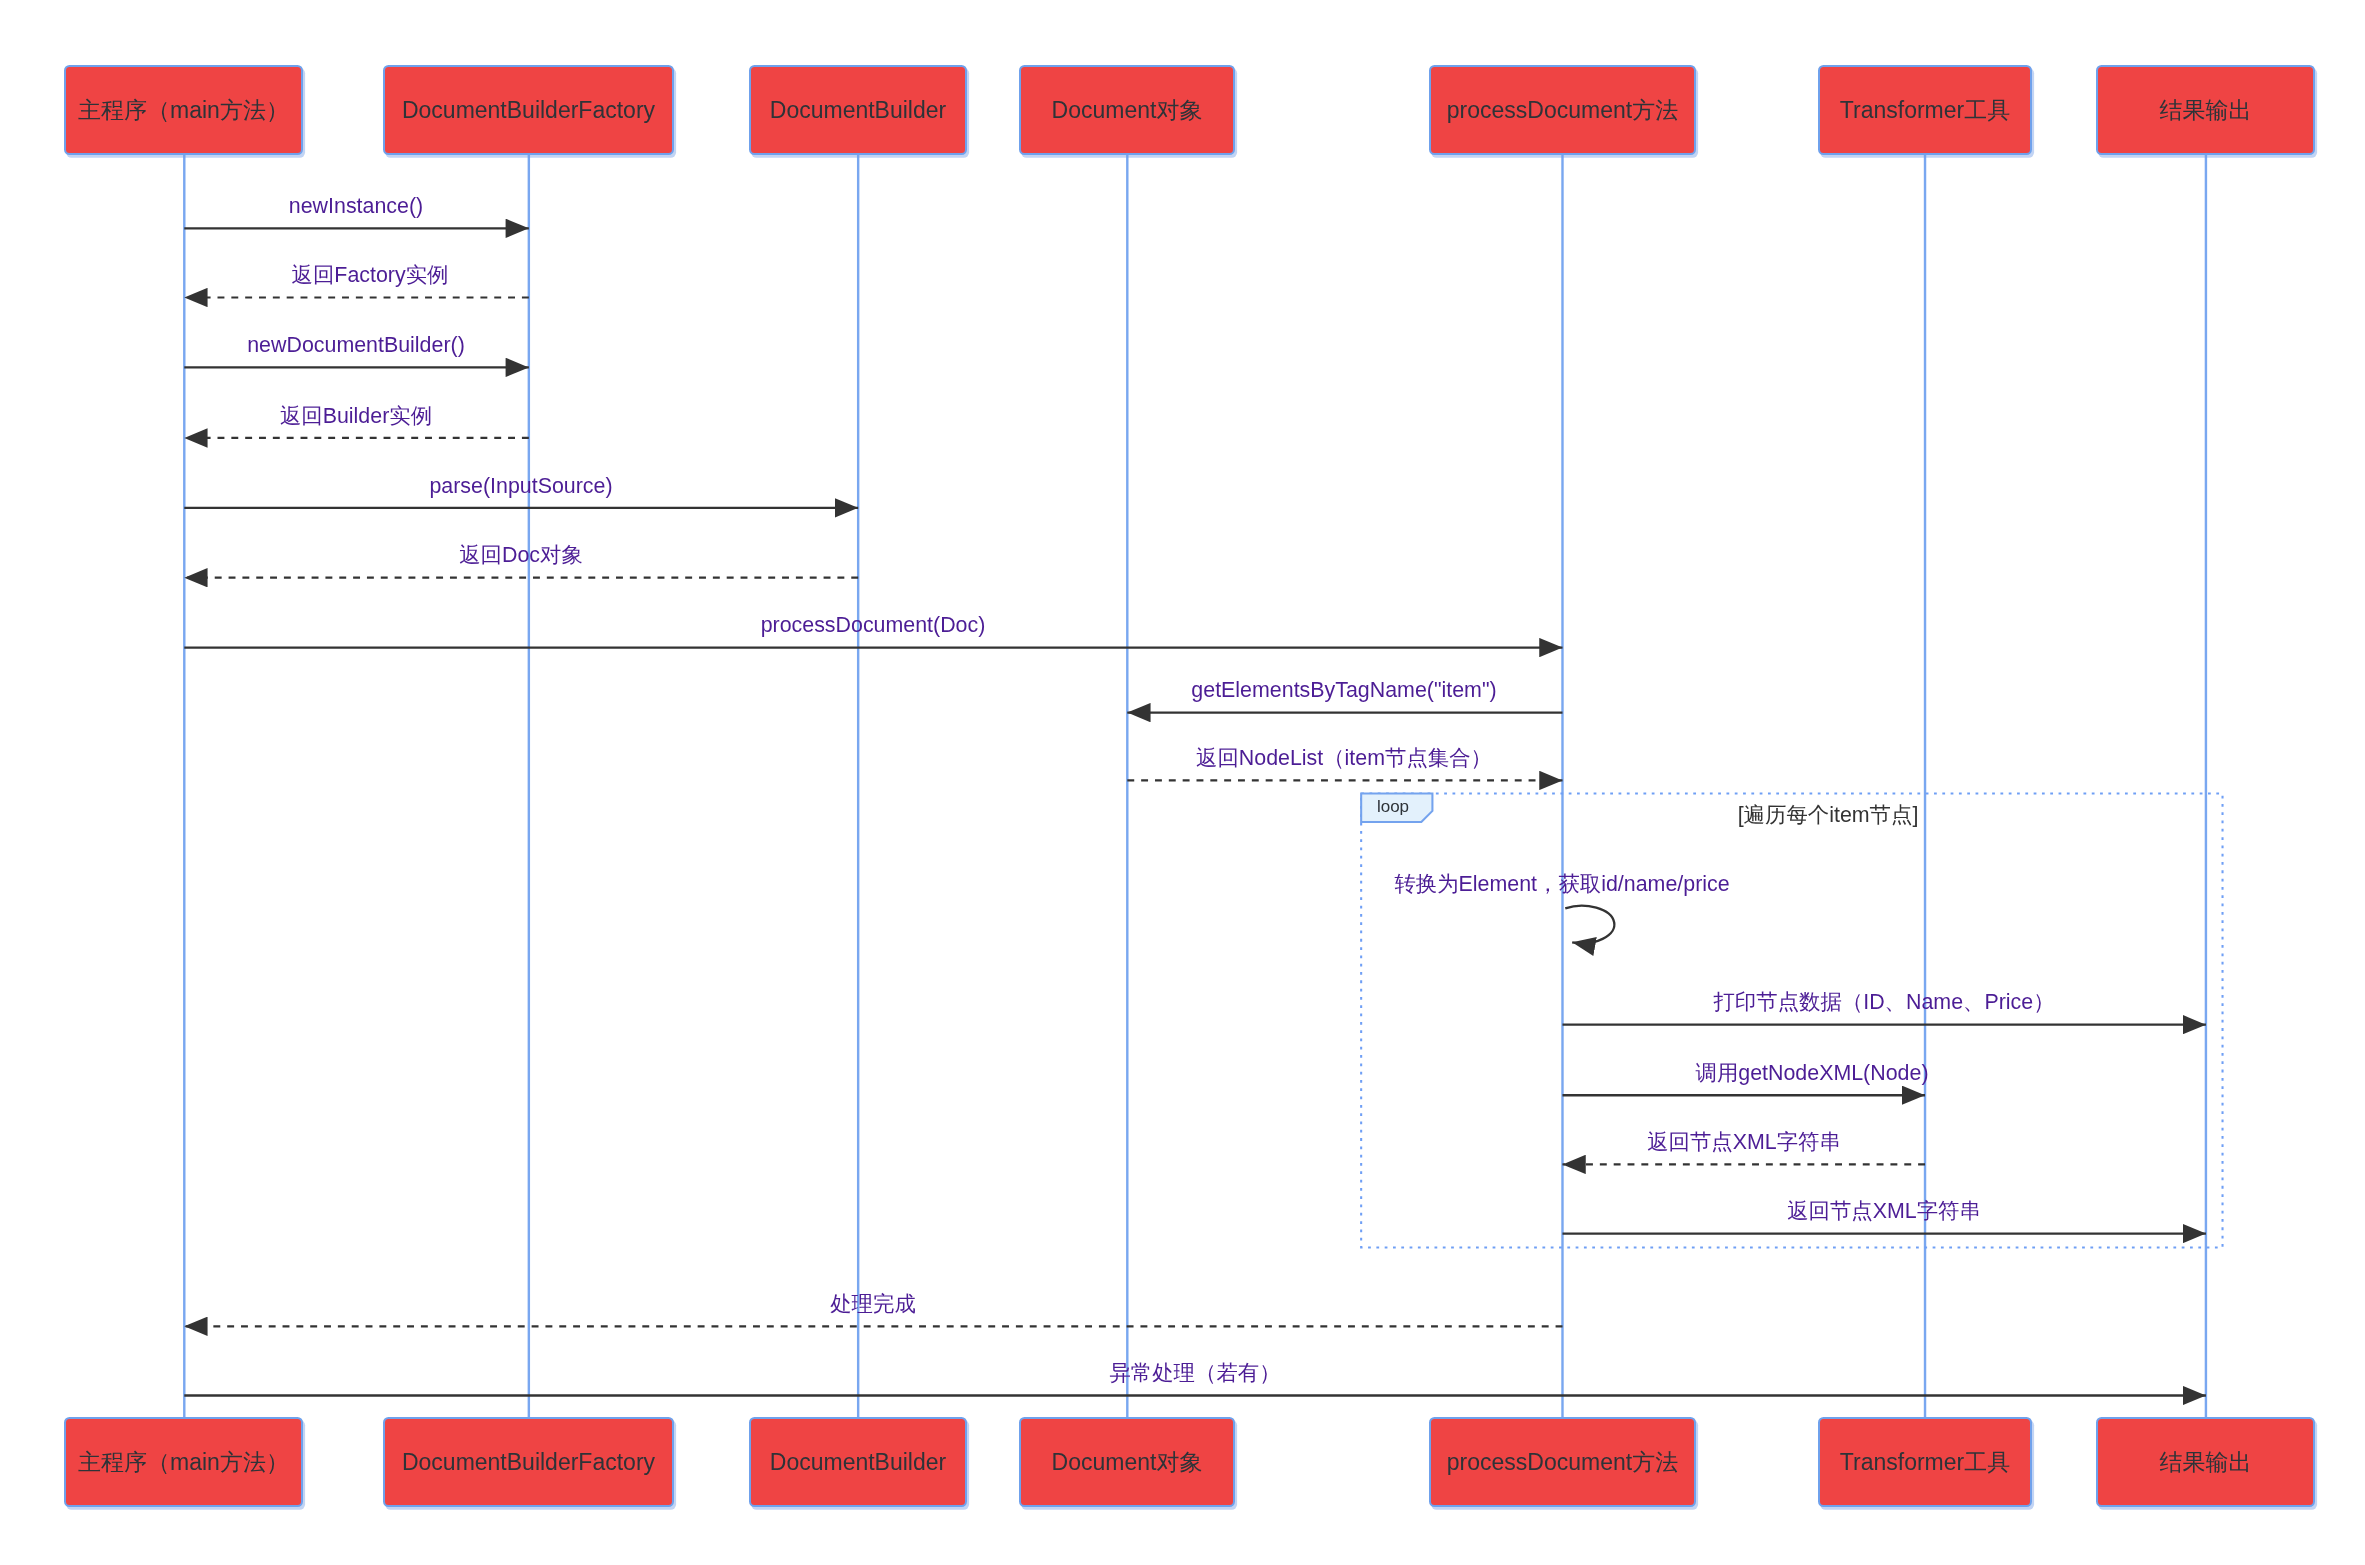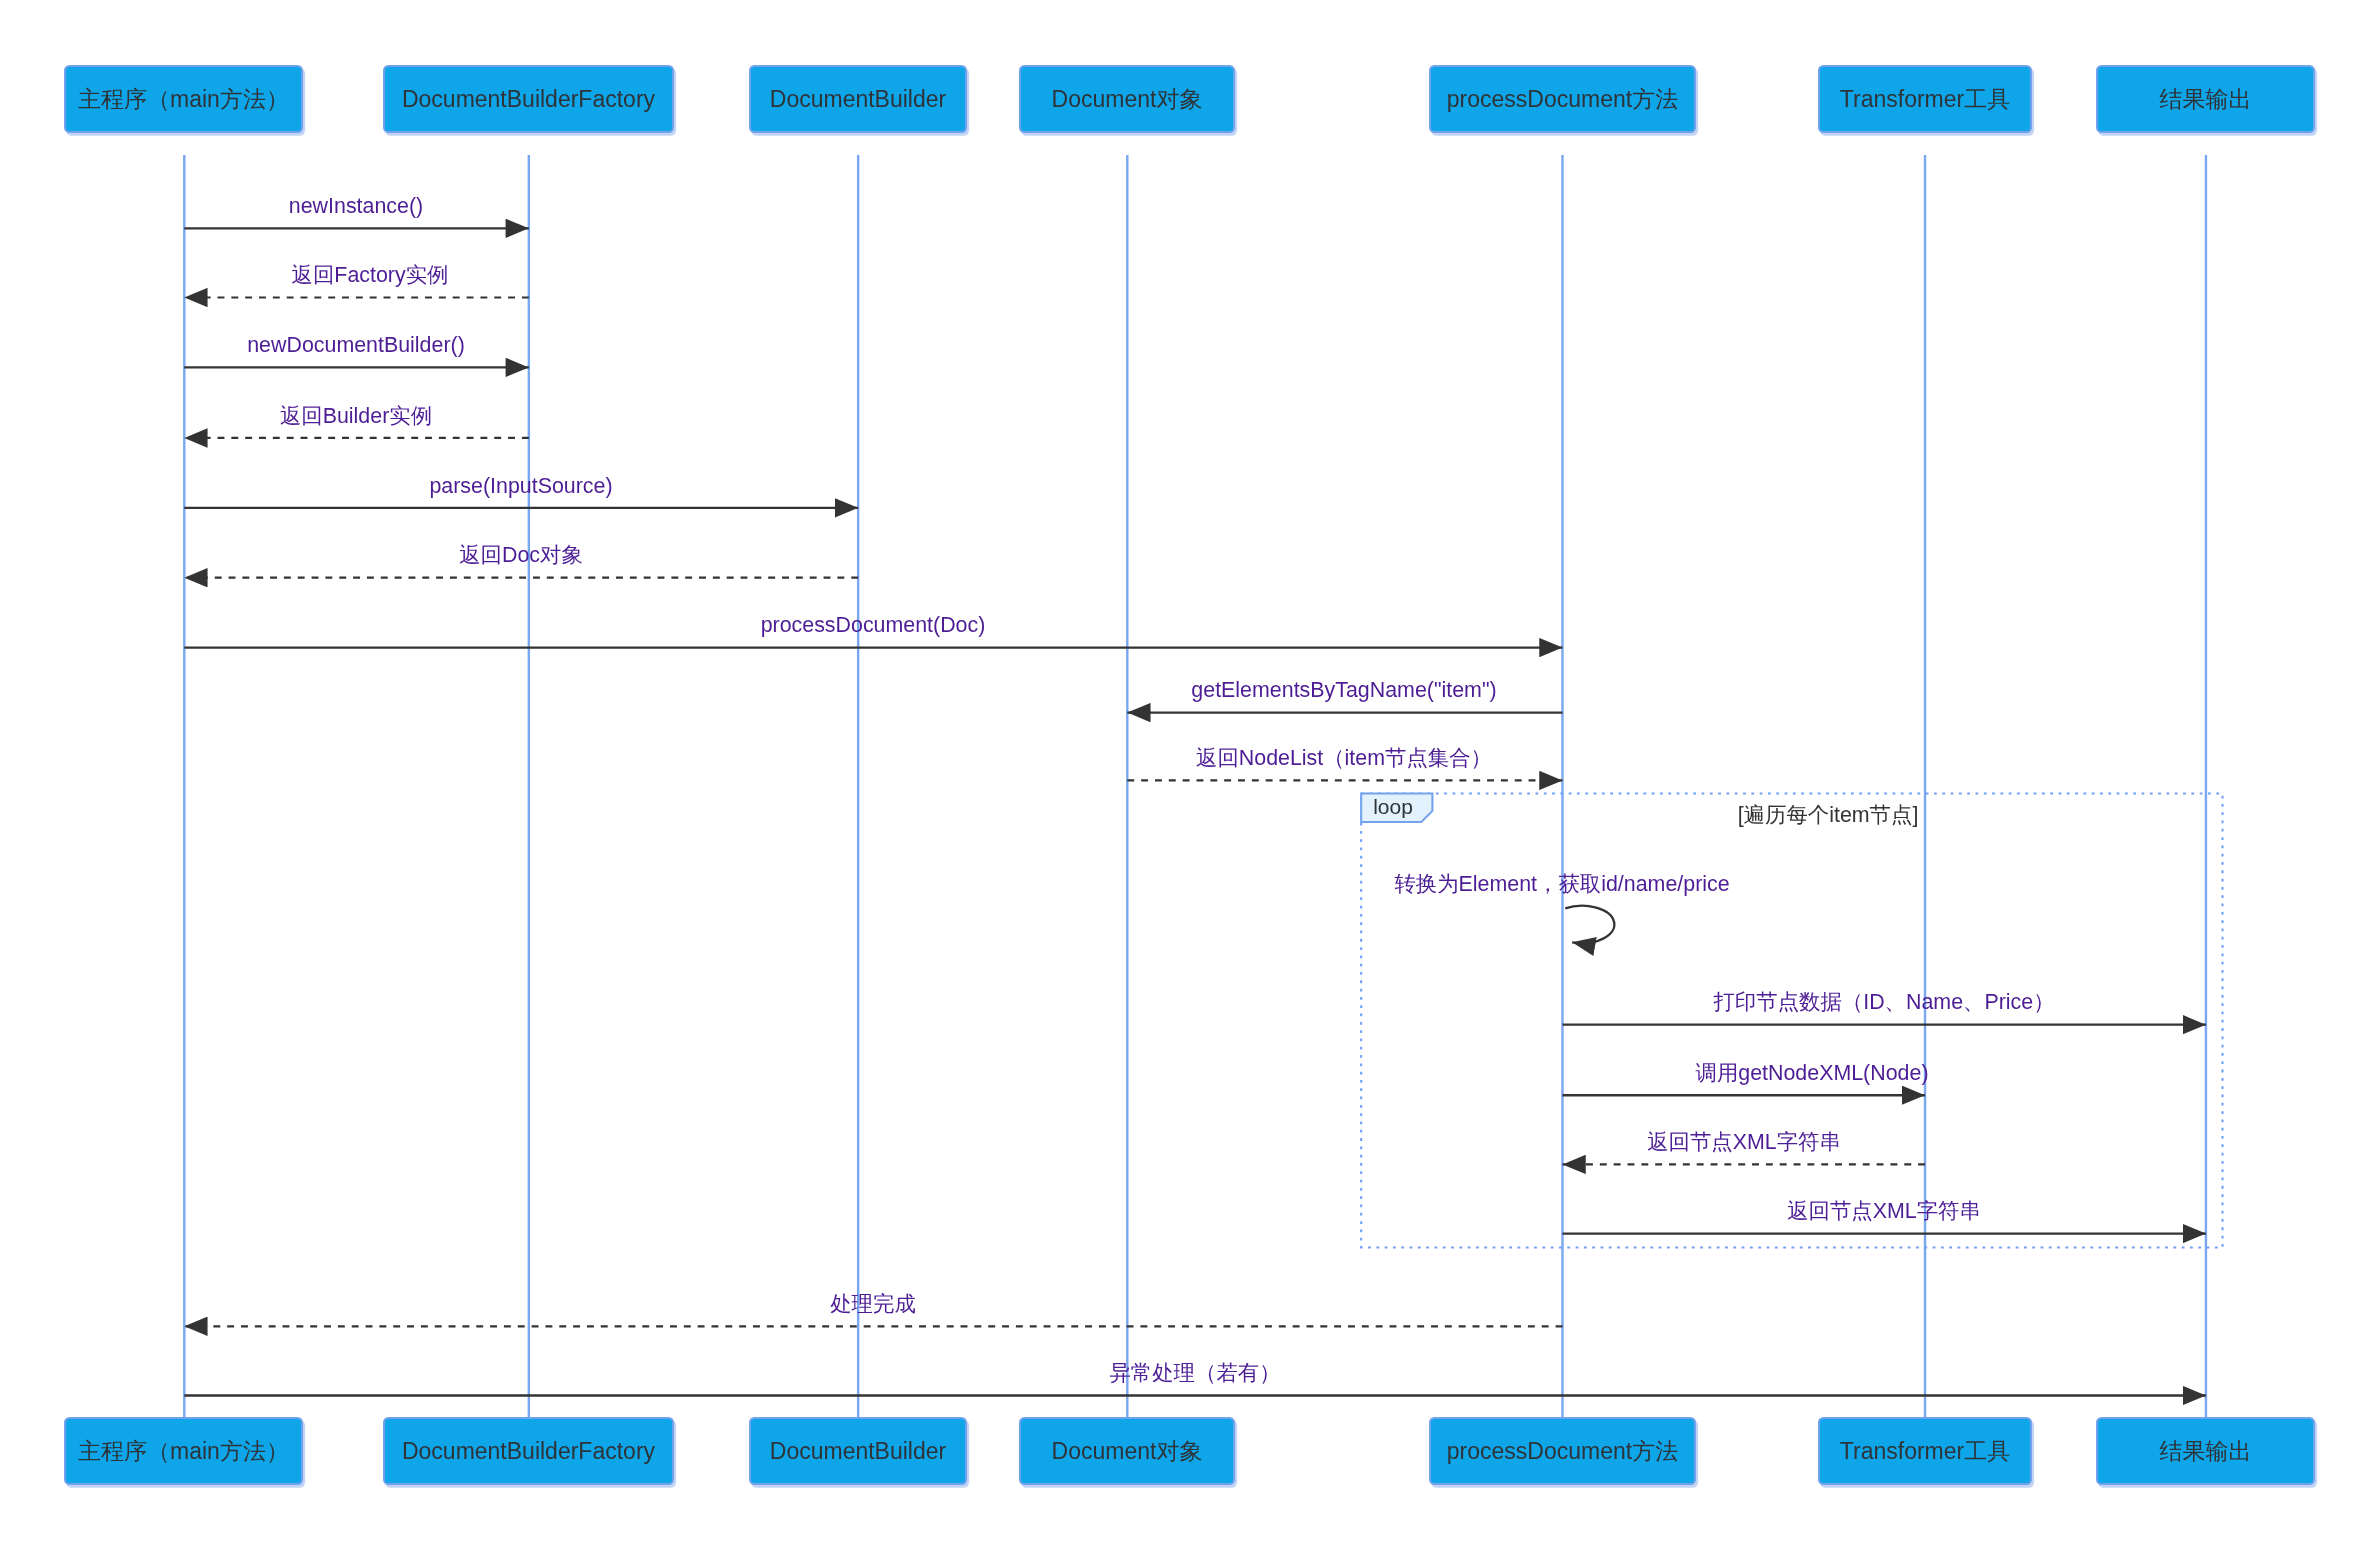--- a/index.html
+++ b/index.html
@@ -7,22 +7,22 @@
     position:relative;
     width:2366px;height:1565px;
     background:#ffffff;
     font-family:"Liberation Sans","DejaVu Sans",sans-serif;
     overflow:hidden;
   }
   .layer{position:absolute;left:0;top:0;}
   .pbox{
     position:absolute;
     box-sizing:border-box;
-    height:68px;
-    background:#0ea5e9;
+    height:90px;
+    background:#ef4444;
     border:2.1px solid #6fa1ec;
     border-radius:5.5px;
     box-shadow:2.1px 2.8px 0 rgba(120,160,230,0.45);
     display:flex;align-items:center;justify-content:center;
     font-size:23px;color:#2e3338;
     white-space:nowrap;
   }
   .msg{
     position:absolute;
     transform:translate(-50%,-100%);
@@ -32,21 +32,21 @@
   }
   .cond{
     position:absolute;
     transform:translate(-50%,-50%);
     font-size:21.4px;color:#333333;
     white-space:nowrap;
   }
   .looptab-text{
     position:absolute;
     transform:translate(-50%,-50%);
-    font-size:21px;color:#2e3338;
+    font-size:17px;color:#2e3338;
     white-space:nowrap;
   }
   .lifeline{stroke:#79a7f0;stroke-width:3.5;}
   .call{stroke:#333333;stroke-width:3.4;fill:none;}
   .ret{stroke:#333333;stroke-width:3.2;fill:none;stroke-dasharray:10 10;}
   .loopframe{stroke:#6f9ff5;stroke-width:3;fill:none;stroke-dasharray:4 8;}
   .looptab{fill:#e3f1fc;stroke:#74a3ee;stroke-width:3;}
 </style>
 </head>
 <body>

